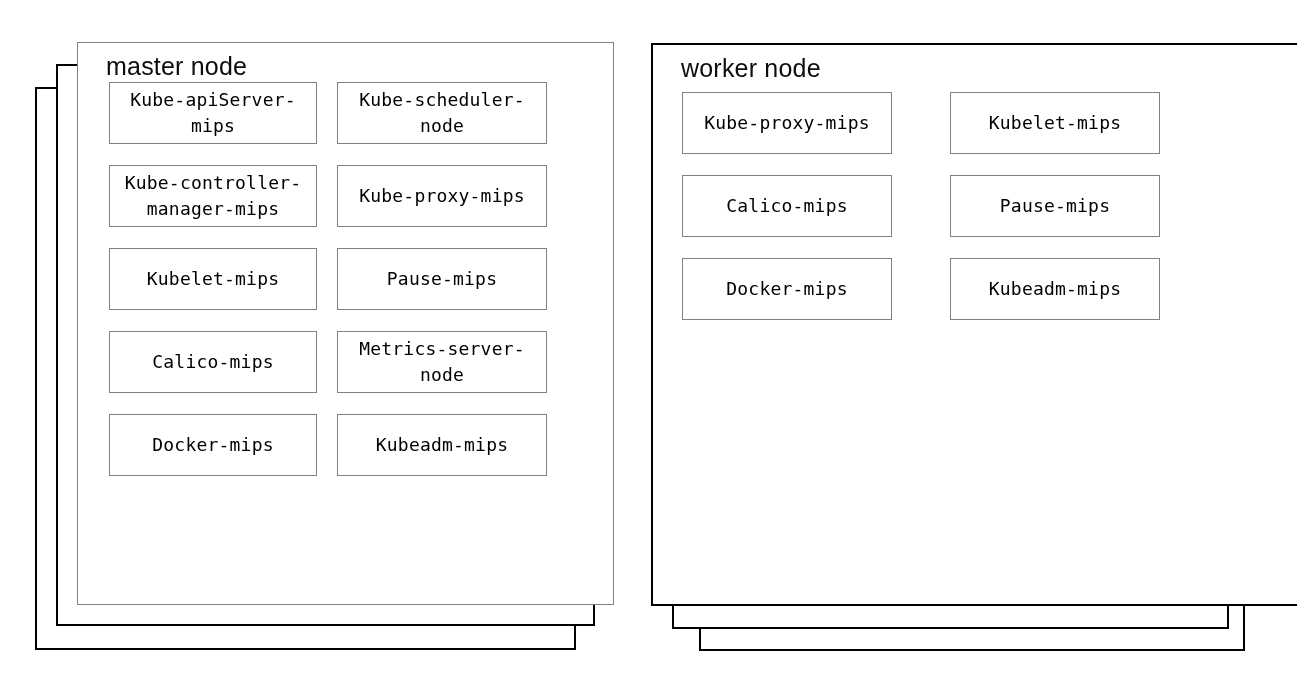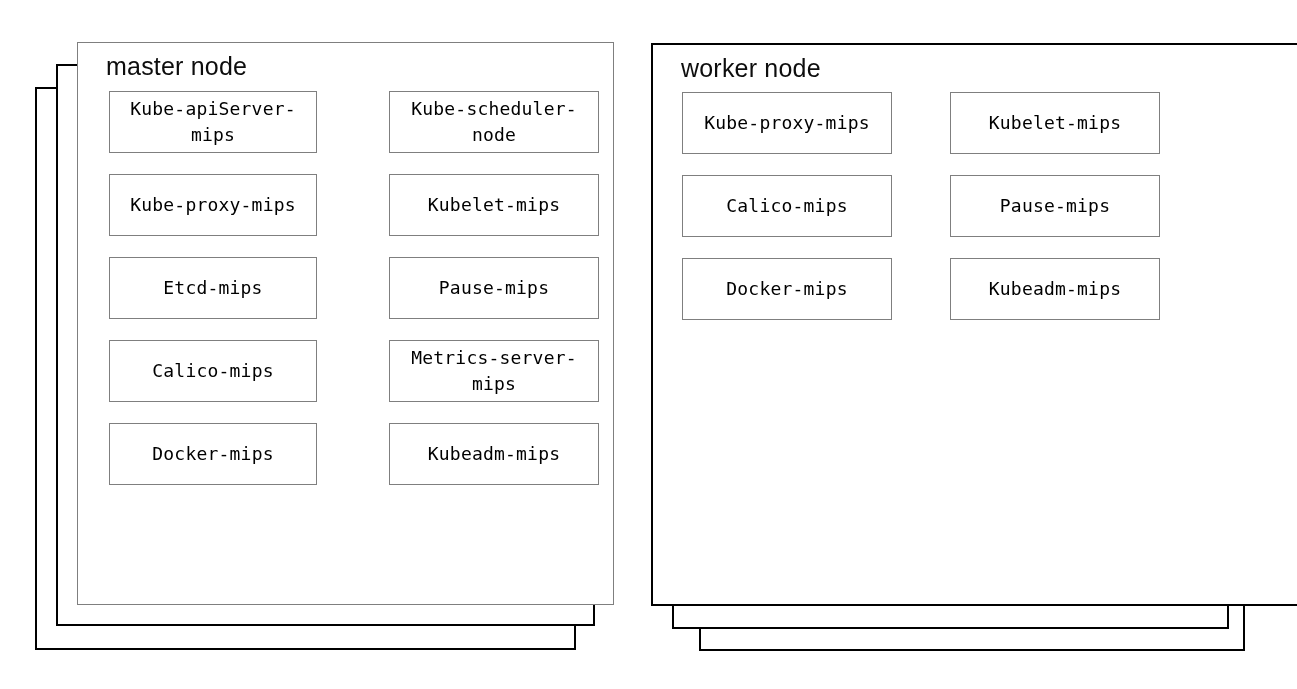--- a/index.html
+++ b/index.html
@@ -36,23 +36,23 @@
     padding: 8px 0 0 28px;
     letter-spacing: 0.2px;
   }
   .grid {
     position: absolute;
     display: grid;
     grid-auto-rows: 62px;
     row-gap: 21px;
   }
   .master-grid {
-    left: 31px; top: 48px;
+    left: 31px; top: 39px;
     grid-template-columns: 208px 210px;
-    column-gap: 72px;
+    column-gap: 20px;
   }
   .worker-grid {
     left: 29px; top: 47px;
     grid-template-columns: 210px 210px;
     column-gap: 58px;
   }
   .component-box {
     border: 1px solid #7f7f7f;
     background: #ffffff;
     box-sizing: border-box;
@@ -82,37 +82,38 @@
     <div class="grid master-grid">
       <div class="component-box">
         <span class="component-label">Kube-apiServer-
 mips</span>
       </div>
       <div class="component-box">
         <span class="component-label">Kube-scheduler-
 node</span>
       </div>
       <div class="component-box">
+        <span class="component-label">Kube-controller-
+manager-mips</span>
+      </div>
+      <div class="component-box">
         <span class="component-label">Kube-proxy-mips</span>
       </div>
       <div class="component-box">
         <span class="component-label">Kubelet-mips</span>
-      </div>
-      <div class="component-box">
-        <span class="component-label">Etcd-mips</span>
       </div>
       <div class="component-box">
         <span class="component-label">Pause-mips</span>
       </div>
       <div class="component-box">
         <span class="component-label">Calico-mips</span>
       </div>
       <div class="component-box">
         <span class="component-label">Metrics-server-
-mips</span>
+node</span>
       </div>
       <div class="component-box">
         <span class="component-label">Docker-mips</span>
       </div>
       <div class="component-box">
         <span class="component-label">Kubeadm-mips</span>
       </div>
     </div>
   </div>
 

